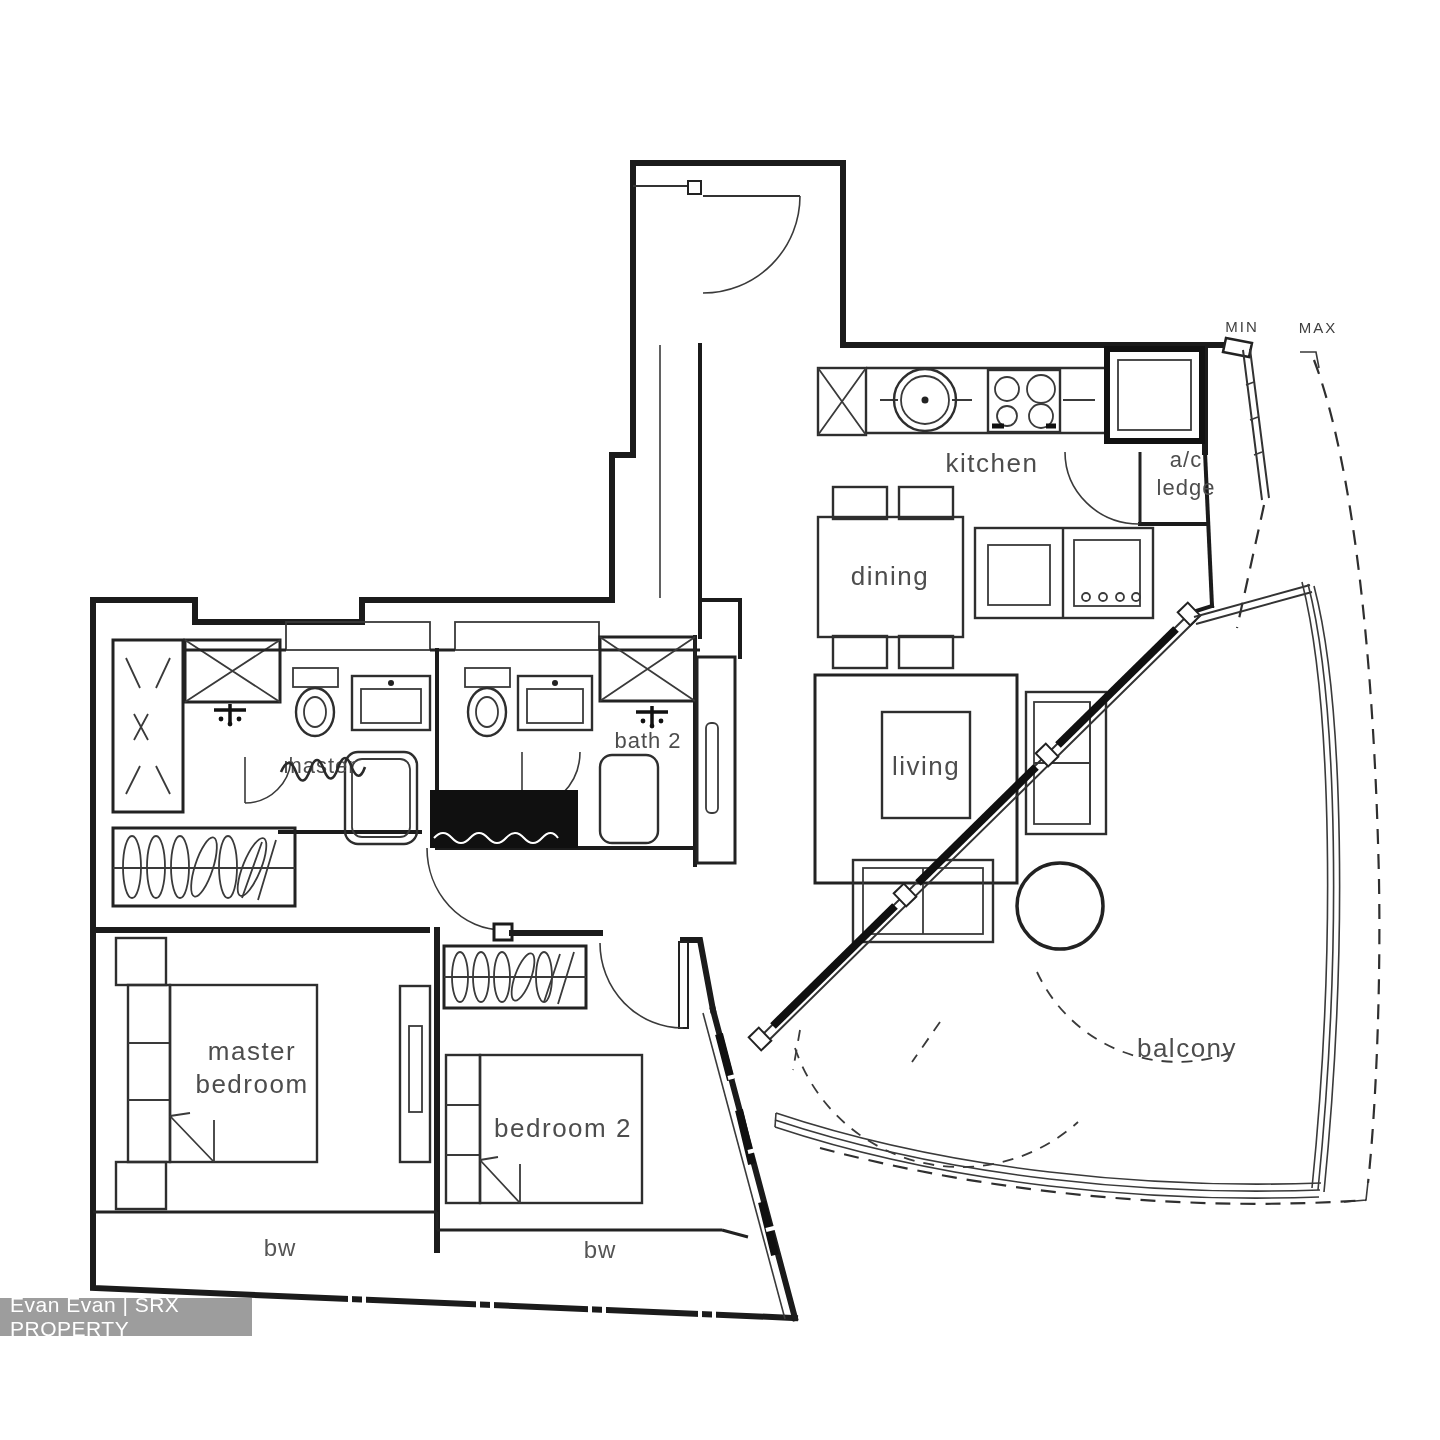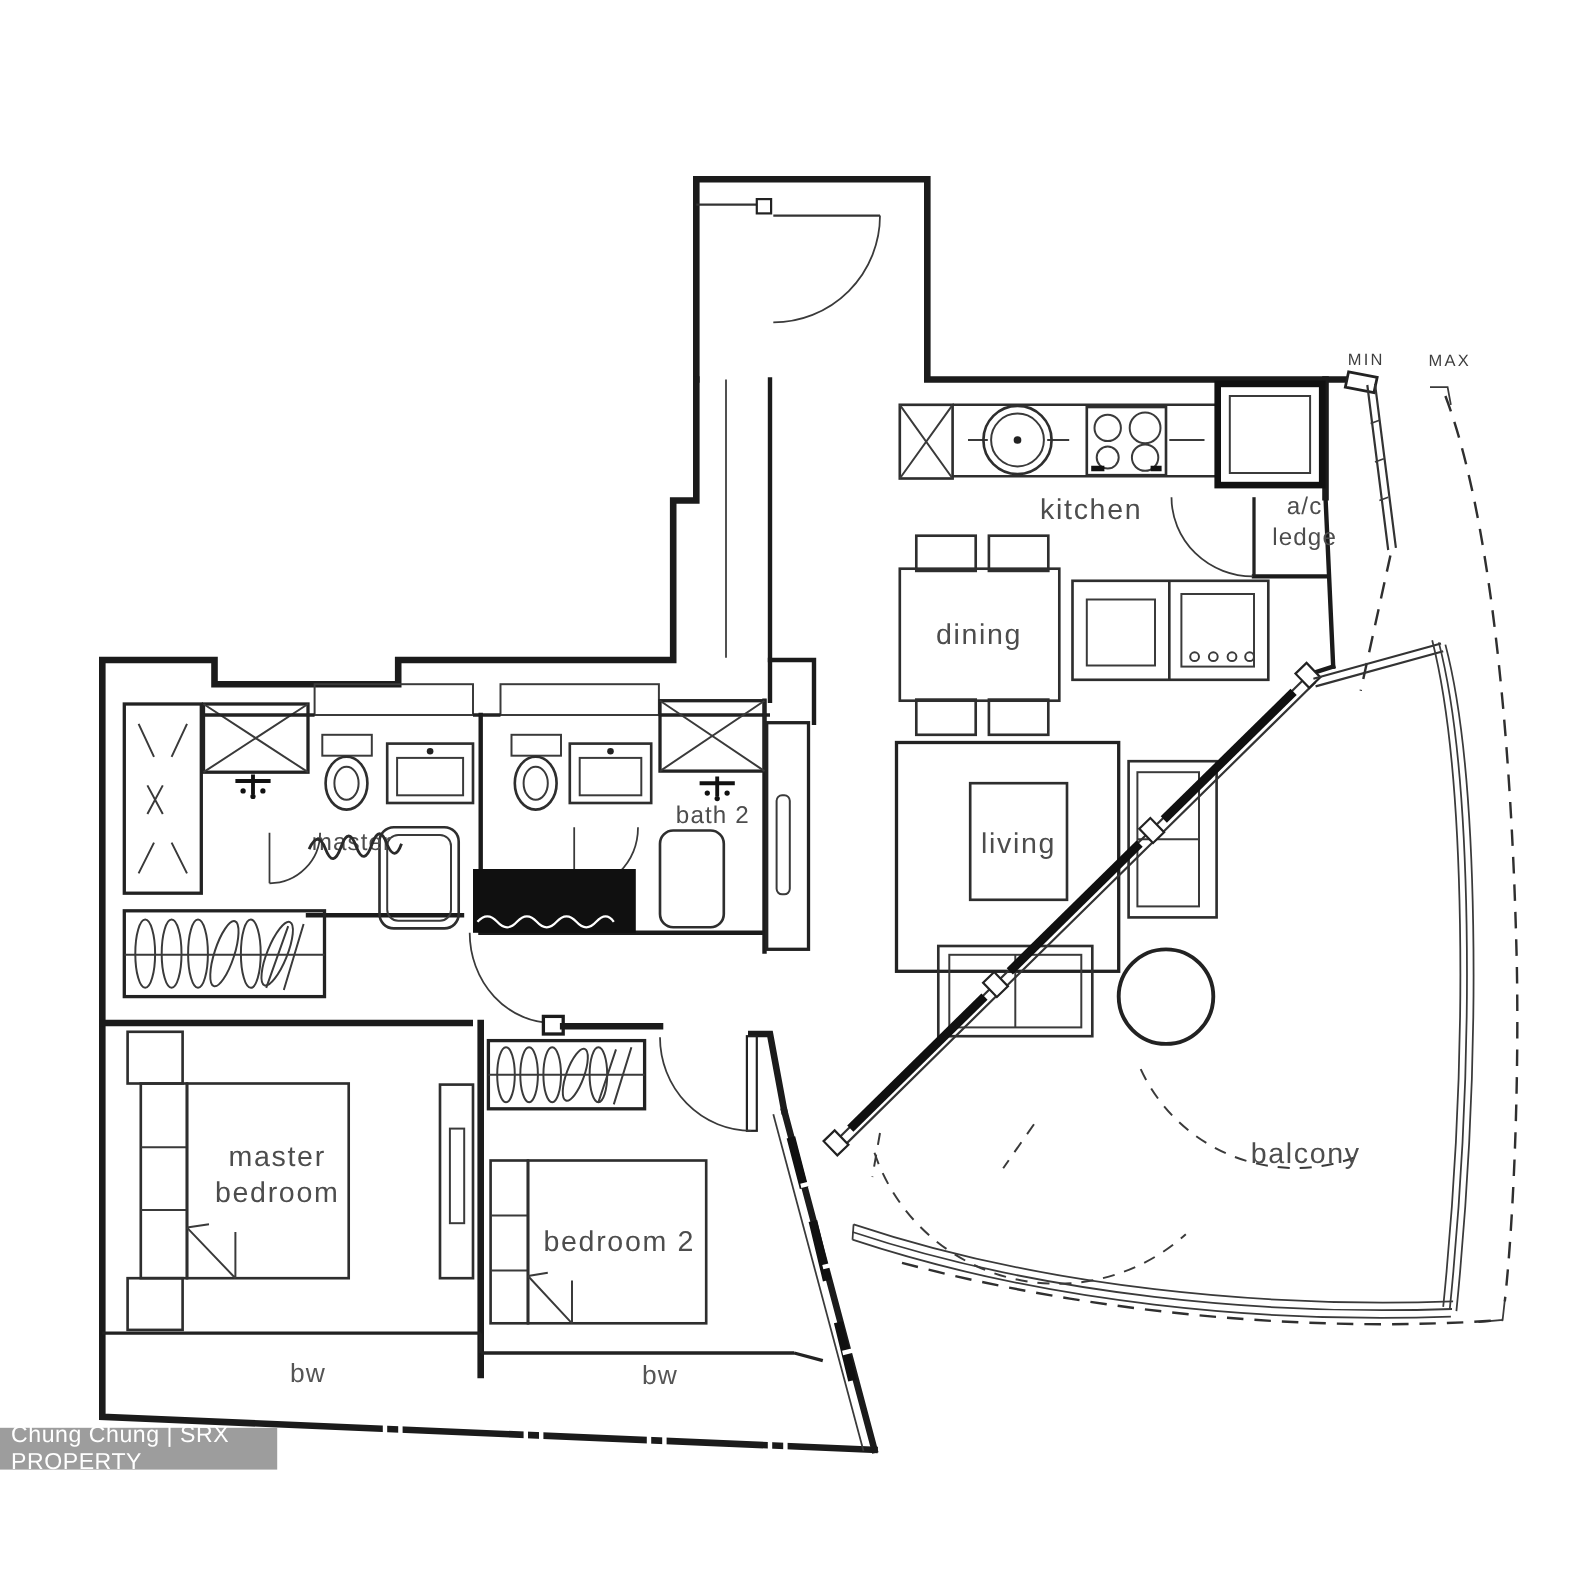--- a/index.html
+++ b/index.html
@@ -280,15 +280,15 @@
     <text class="bw-label" x="280" y="1256" text-anchor="middle">bw</text>
     <text class="bw-label" x="600" y="1258" text-anchor="middle">bw</text>
 
     <path class="slit" d="M 350,1288 L 350,1312 M 364,1289 L 364,1313 M 478,1294 L 478,1318 M 492,1294 L 492,1318 M 590,1298 L 590,1322 M 604,1299 L 604,1323 M 700,1303 L 700,1327 M 714,1304 L 714,1328"></path>
     <path class="slit" d="M 728,1078 L 744,1074 M 748,1152 L 764,1148 M 766,1230 L 782,1226"></path>
   </g>
 
 </svg>
 
 <div id="watermark">
-  <span>Chung Chung | SRX PROPERTY</span>
+  <span>Evan Evan | SRX PROPERTY</span>
 </div>
 </div>
 
 </body></html>

